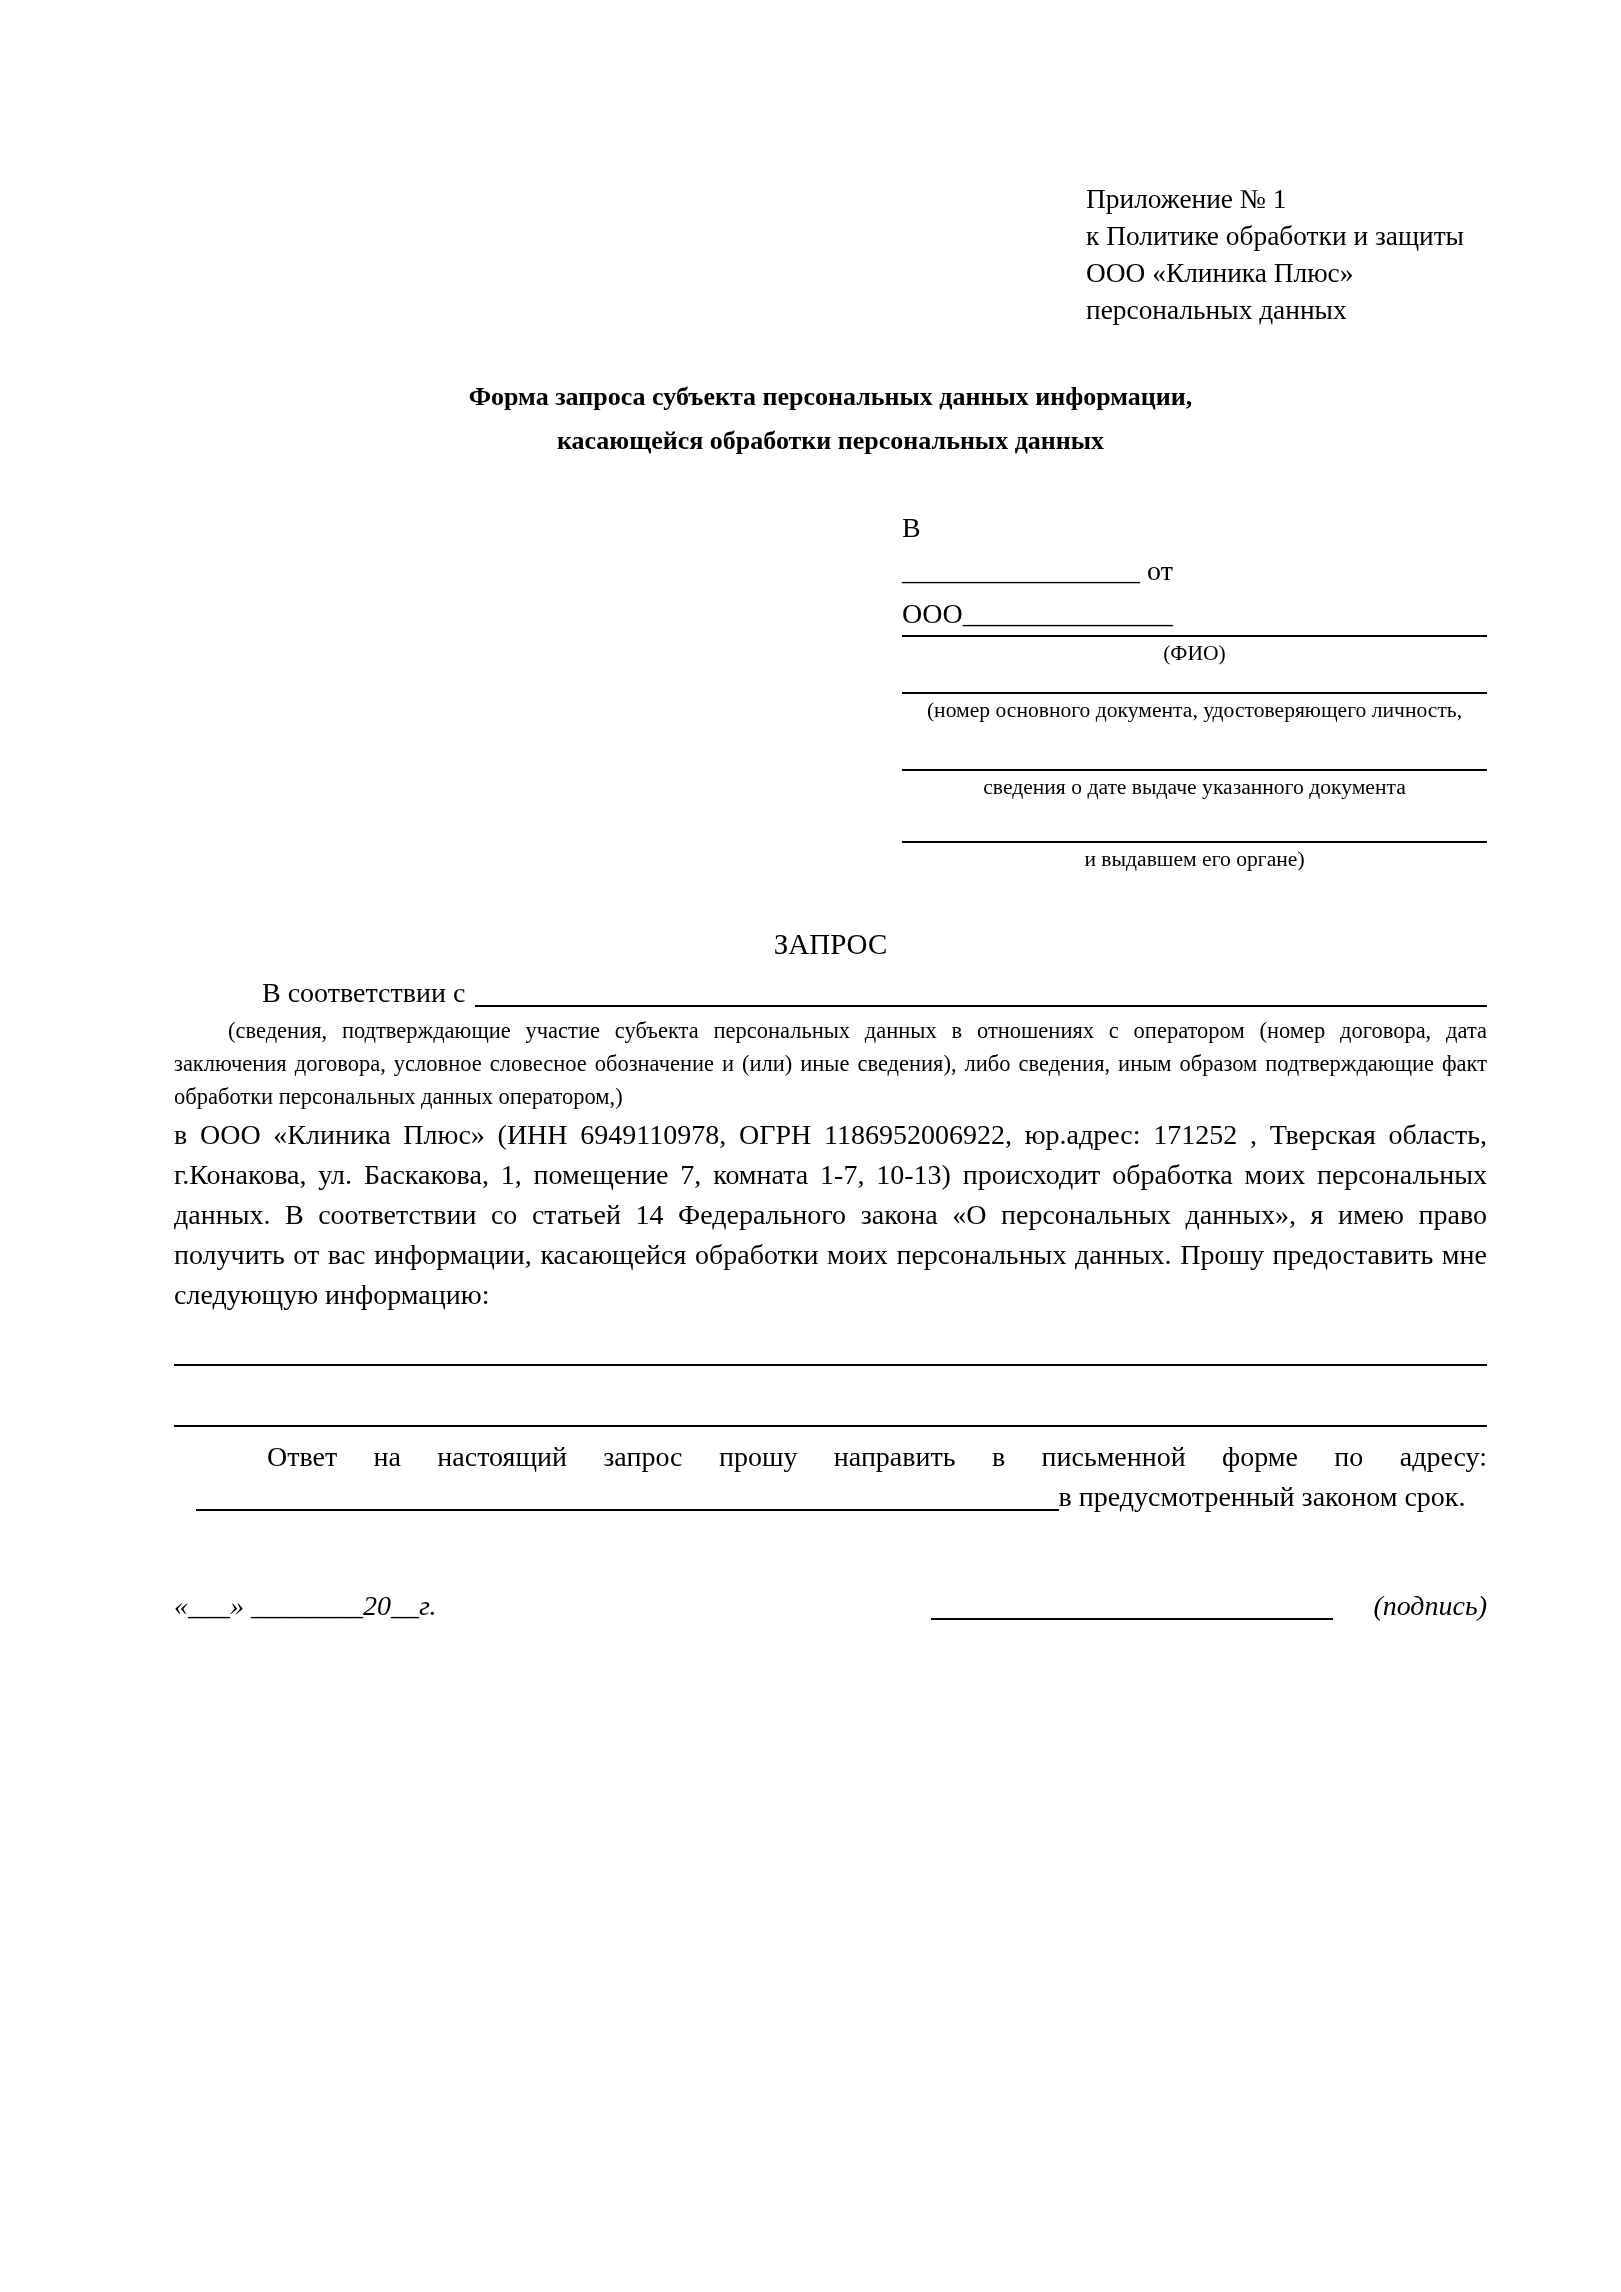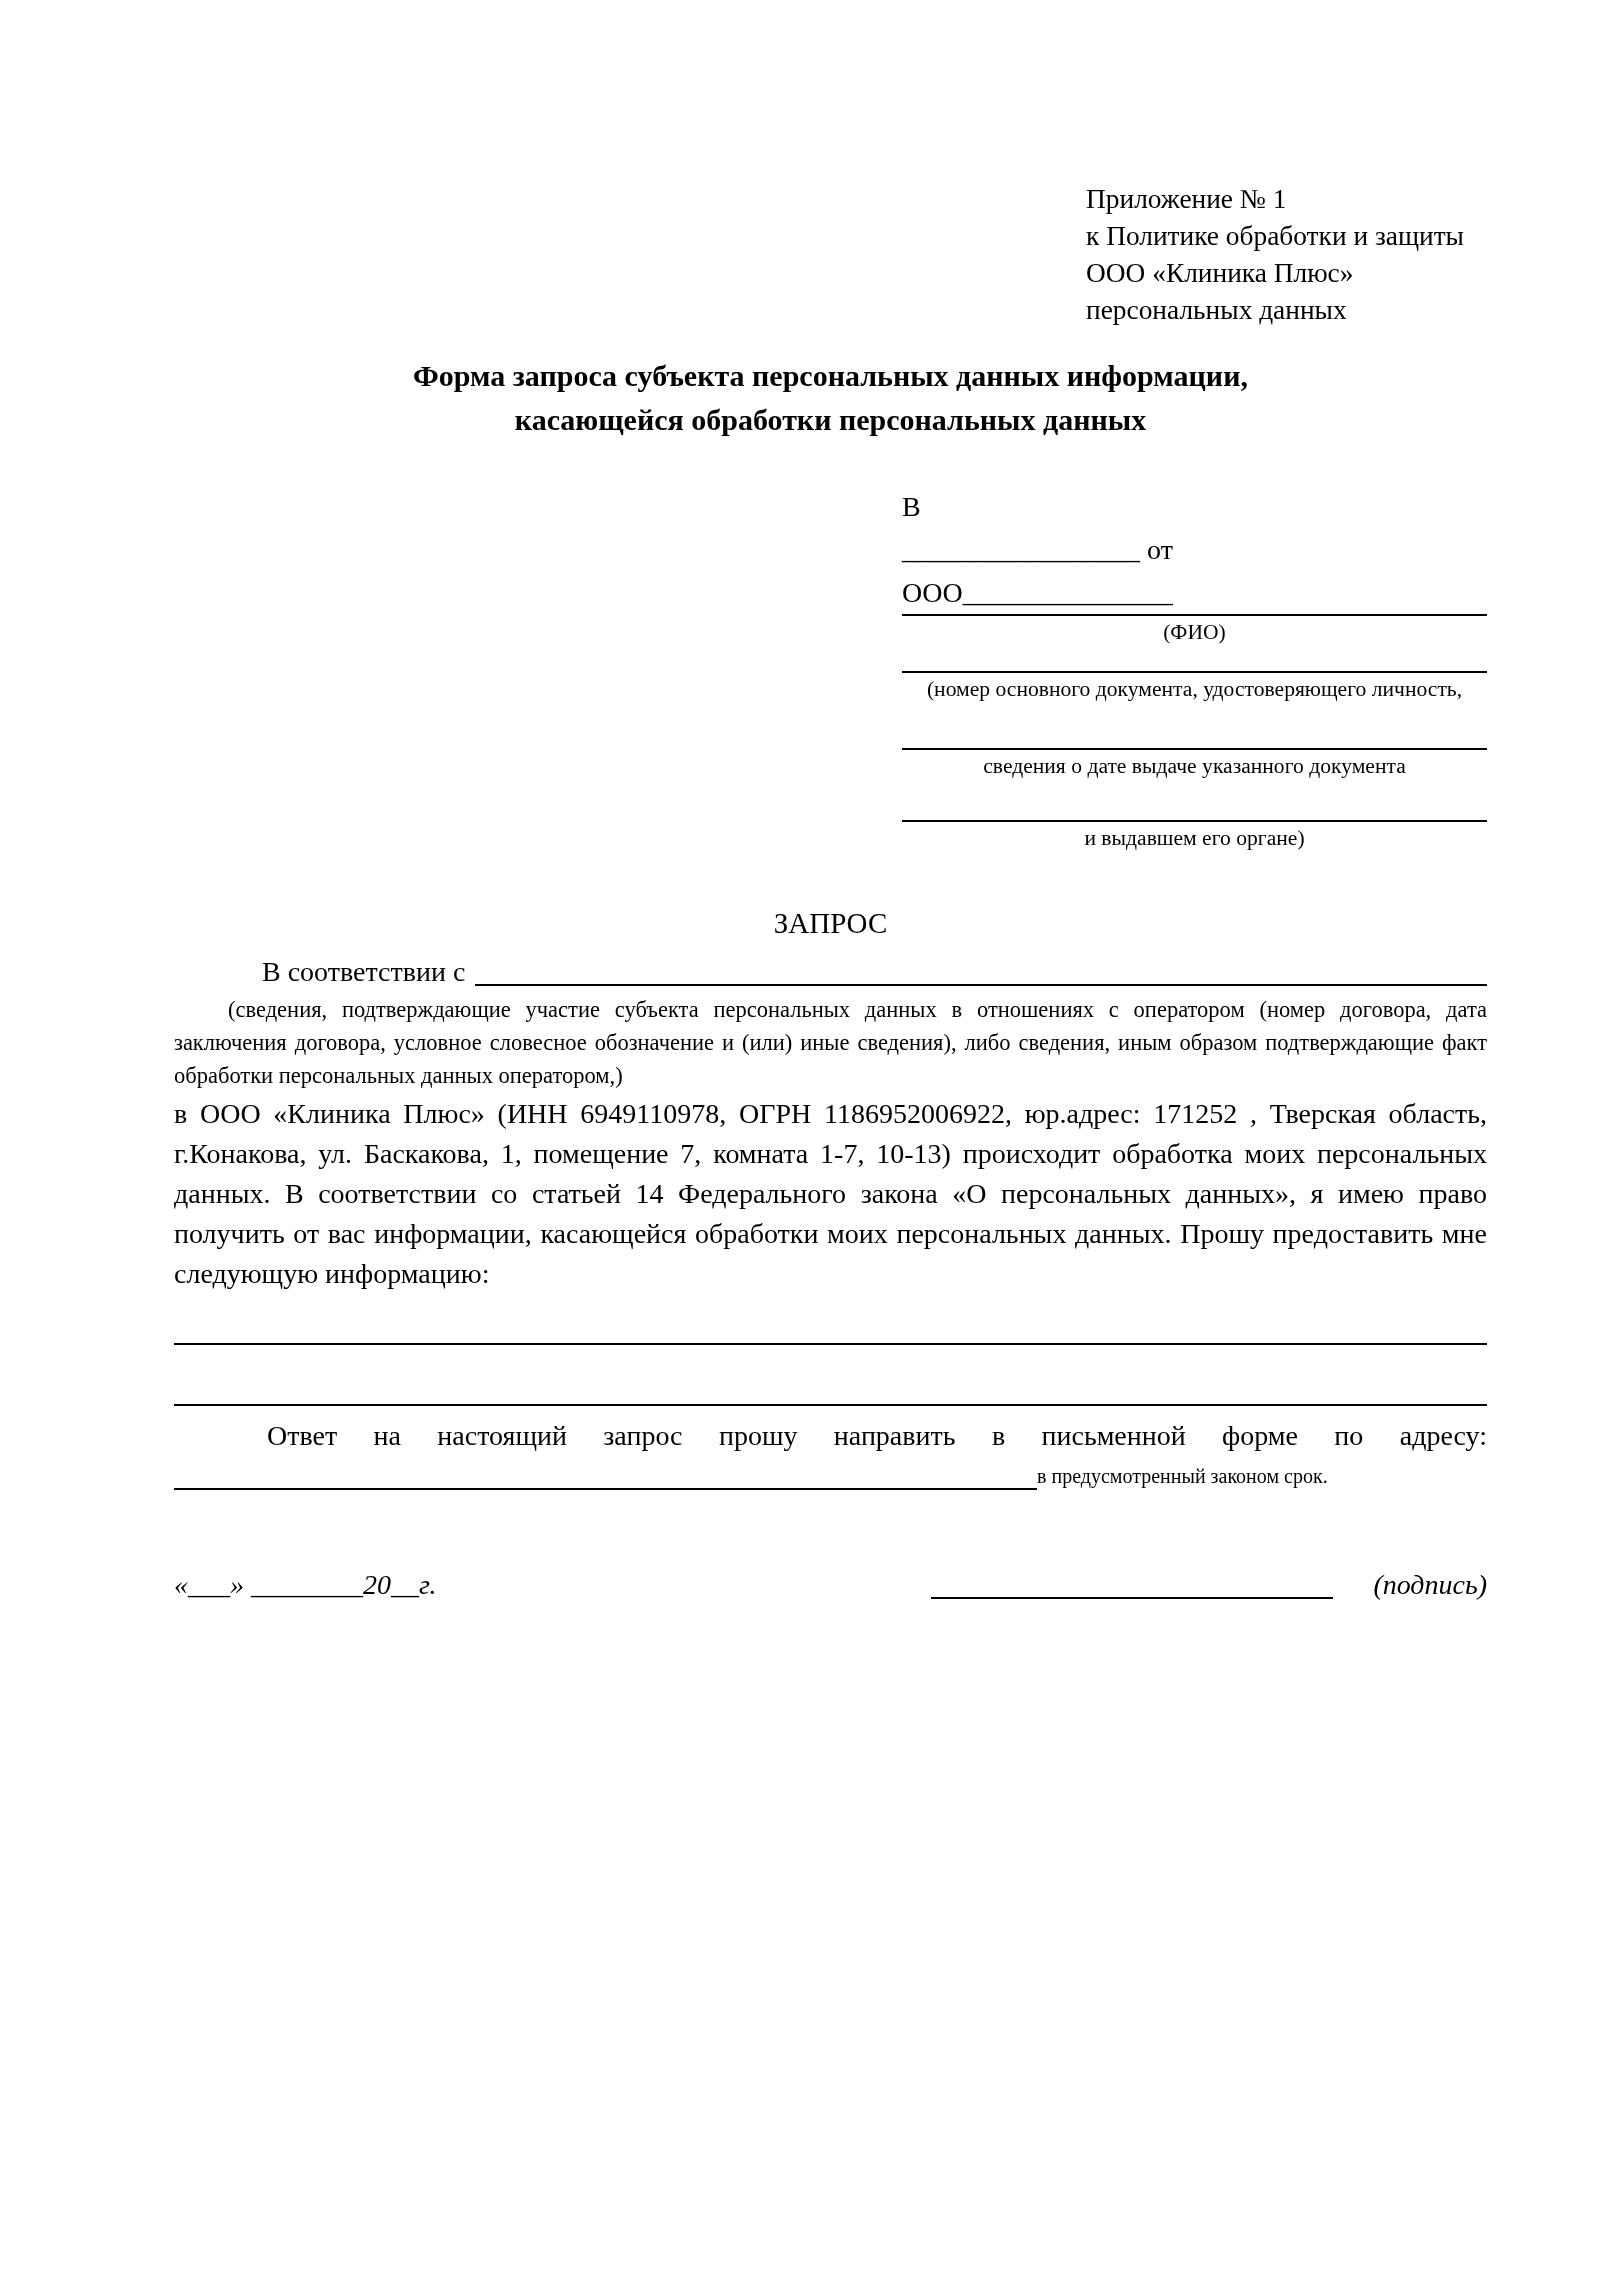--- a/index.html
+++ b/index.html
@@ -22,24 +22,24 @@
   
   .header-block {
     margin-left: 912px;
     width: 402px;
     font-size: 27.4px;
     line-height: 37px;
     text-align: left;
   }
   
   .doc-title {
-    margin-top: 25px;
+    margin-top: 46px;
     text-align: center;
     font-weight: bold;
-    font-size: 30px;
+    font-size: 26px;
     line-height: 44px;
   }
   
   .addressee {
     margin-top: 43px;
     margin-left: 728px;
     width: 585px;
     font-size: 28px;
     line-height: 43px;
   }
@@ -98,22 +98,23 @@
   .reply-line1 {
     margin-top: 9.8px;
     font-size: 28px;
     line-height: 40px;
     text-indent: 93px;
     text-align: justify;
     text-align-last: justify;
   }
   .reply-line2 {
     display: flex;
-    font-size: 20px;
-    line-height: 40px;
+    font-size: 28px;
+    line-height: 40px;
+    justify-content: center;
   }
   .reply-line2 .fill2 {
     width: 863px;
     border-bottom: 2px solid #000;
     margin-bottom: 5.9px;
   }
   .footer-row {
     margin-top: 69px;
     display: flex;
     justify-content: space-between;

